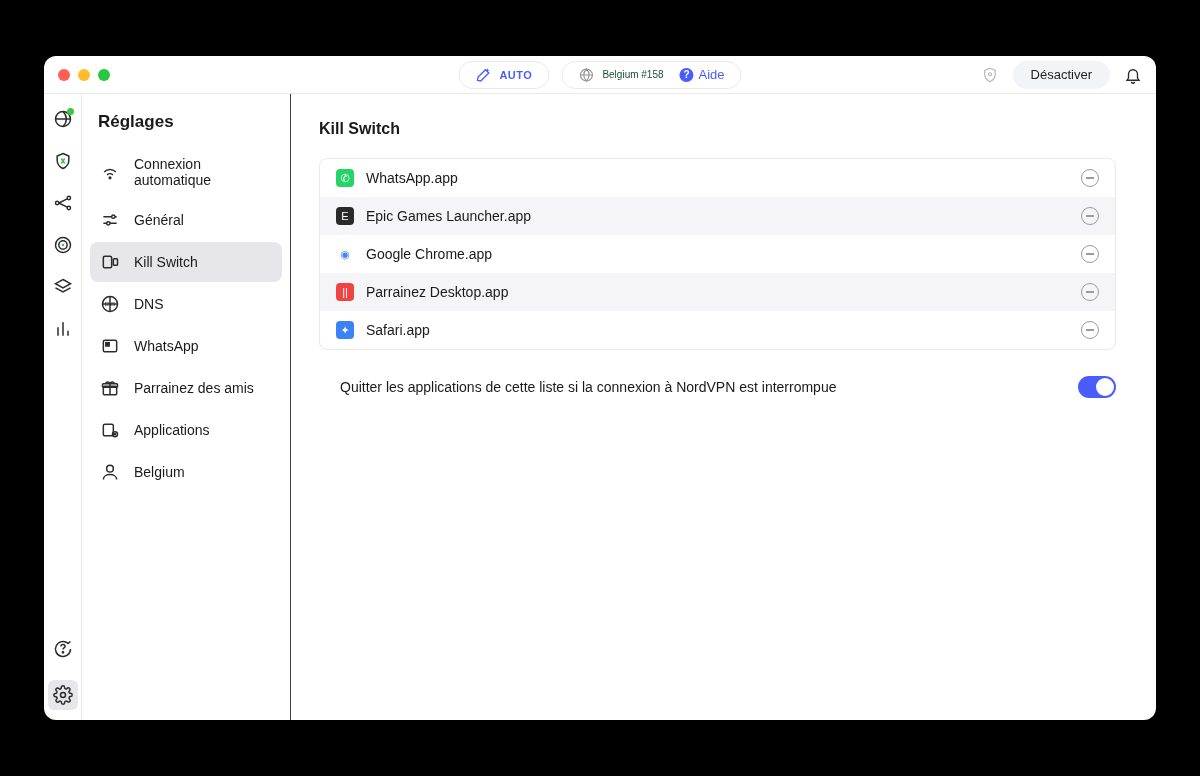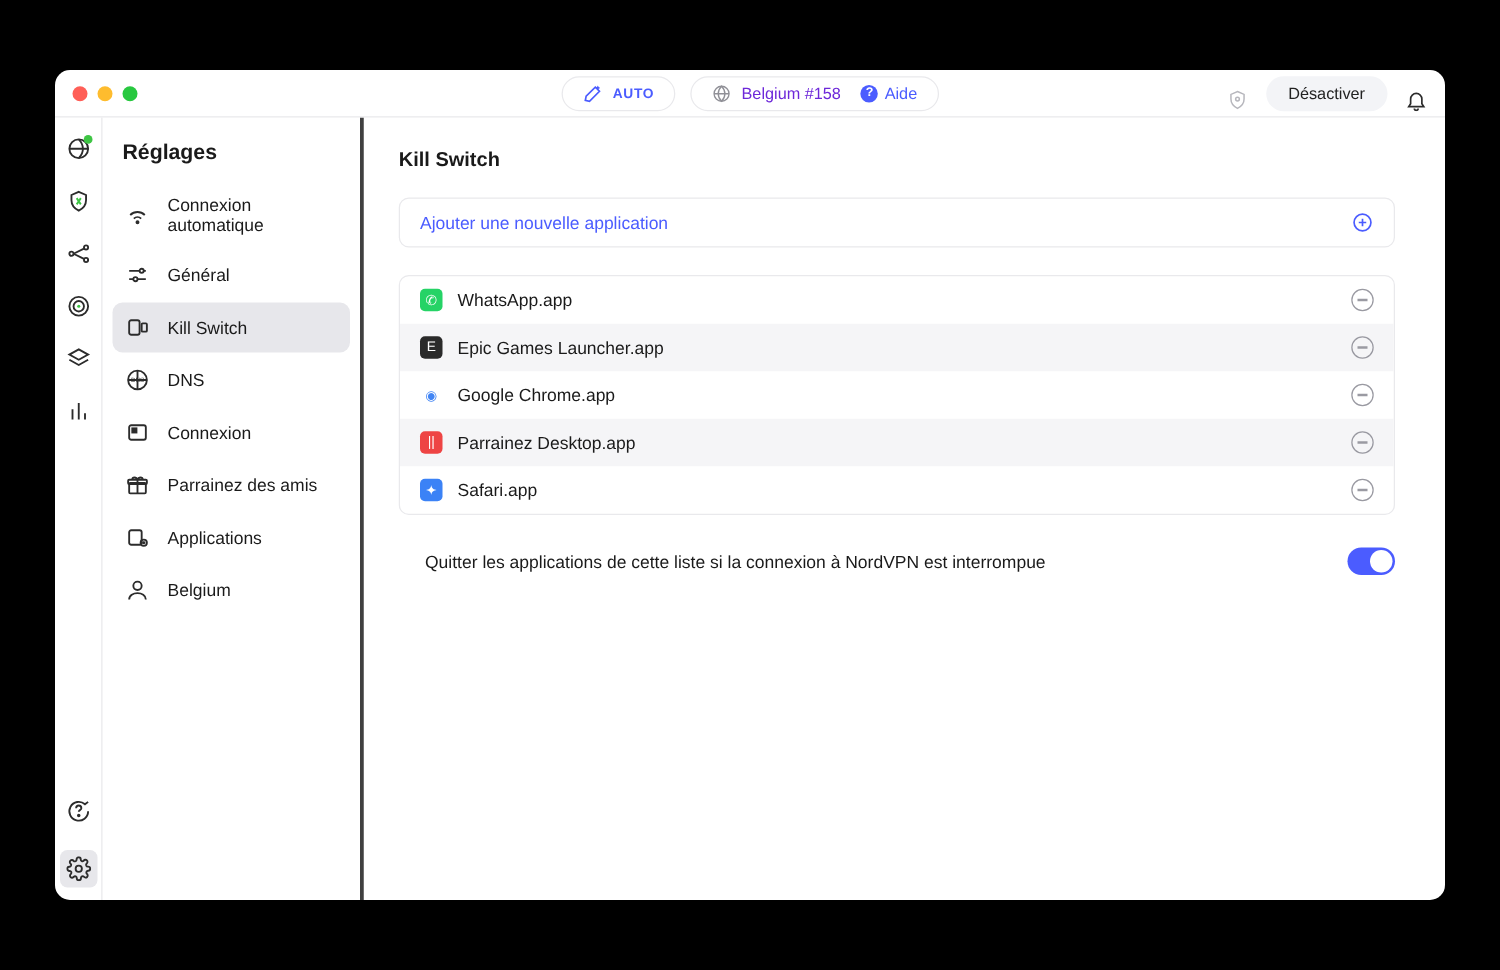--- a/index.html
+++ b/index.html
@@ -32,34 +32,34 @@
   border-bottom: 1px solid #e9e9ec;
   position: relative;
 }
 .traffic { display: flex; gap: 8px; }
 .tlight { width: 12px; height: 12px; border-radius: 50%; }
 .tclose { background: #ff5f57; } .tmin { background: #febc2e; } .tmax { background: #28c840; }
 .topcenter { position: absolute; left: 50%; transform: translateX(-50%); display: flex; align-items: center; gap: 12px; }
 .pill { display: flex; align-items: center; gap: 8px; height: 28px; padding: 0 16px; border: 1px solid #e9e9ec; border-radius: 14px; }
 .auto-label { color: #4b5cff; font-weight: 600; font-size: 11px; letter-spacing: .5px; }
 .server-pill { display: flex; align-items: center; gap: 8px; }
-.server-text { font-size: 13px; color: #6d28d9; }
+.server-text { font-size: 10px; color: #14532d; }
 .help-link { color: #4b5cff; font-size: 13px; display: flex; align-items: center; gap: 5px; margin-left: 8px; }
 .help-icon { width: 14px; height: 14px; border-radius: 50%; background: #4b5cff; color: #fff; font-size: 10px; display: flex; align-items: center; justify-content: center; font-weight: bold; }
-.topright { margin-left: auto; display: flex; align-items: flex-end; gap: 14px; }
+.topright { margin-left: auto; display: flex; align-items: center; gap: 14px; }
 .deactivate { background: #f3f4f7; border-radius: 14px; height: 28px; padding: 0 18px; display: flex; align-items: center; font-size: 13px; color: #222; cursor: pointer; }
 .bell-wrap svg { display: block; }
 
 .body { display: flex; flex: 1; min-height: 0; }
 .iconbar { width: 38px; border-right: 1px solid #e9e9ec; display: flex; flex-direction: column; align-items: center; padding-top: 14px; gap: 20px; }
 .iconbar .ib { width: 22px; height: 22px; display: flex; align-items: center; justify-content: center; color: #2c2c2c; cursor: pointer; }
 .iconbar .spacer { flex: 1; }
 .iconbar .ib.active { background: #e7e7eb; border-radius: 6px; width: 30px; height: 30px; }
 
-.sidebar { width: 209px; border-right: 3px solid #404040; padding: 18px 8px 0 8px; }
+.sidebar { width: 209px; border-right: 1px solid #404040; padding: 18px 8px 0 8px; }
 .sidebar-title { font-size: 17px; font-weight: 700; padding: 0 8px 14px 8px; }
 .side-item { display: flex; align-items: center; gap: 14px; padding: 10px 10px; border-radius: 8px; cursor: pointer; color: #1a1a1a; font-size: 14px; margin-bottom: 2px; }
 .side-item.active { background: #e7e7eb; }
 .side-icon { width: 20px; height: 20px; display: flex; align-items: center; justify-content: center; color: #2c2c2c; flex-shrink: 0; }
 
 .main { flex: 1; padding: 26px 40px 0 28px; overflow-y: auto; }
 .main-title { font-size: 16px; font-weight: 700; margin-bottom: 20px; }
 .add-row { border: 1px solid #e9e9ec; border-radius: 8px; height: 40px; display: flex; align-items: center; justify-content: space-between; padding: 0 16px; cursor: pointer; margin-bottom: 22px; }
 .add-text { color: #4b5cff; font-size: 14px; }
 .plus-icon svg { display: block; }
@@ -232,21 +232,21 @@
           </span>
         <span>DNS</span>
       </div>
       <div class="side-item">
         <span class="side-icon">
             <svg width="20" height="20" viewBox="0 0 24 24" fill="none" stroke="#2c2c2c" stroke-width="1.8">
               <rect x="4" y="5" width="16" height="14" rx="2"></rect>
               <rect x="7" y="8" width="4" height="4" fill="#2c2c2c"></rect>
             </svg>
           </span>
-        <span>Connexion</span>
+        <span>WhatsApp</span>
       </div>
       <div class="side-item">
         <span class="side-icon">
             <svg width="20" height="20" viewBox="0 0 24 24" fill="none" stroke="#2c2c2c" stroke-width="1.8">
               <rect x="4" y="10" width="16" height="10" rx="1"></rect>
               <rect x="3" y="7" width="18" height="4" rx="1"></rect>
               <path d="M12 7v13M12 7c-1-3-5-3-5 0M12 7c1-3 5-3 5 0"></path>
             </svg>
           </span>
         <span>Parrainez des amis</span>
@@ -268,29 +268,20 @@
               <path d="M4 21c0-4 4-6 8-6s8 2 8 6"></path>
             </svg>
           </span>
         <span>Belgium</span>
       </div>
     </div>
 
     <div class="main">
       <div class="main-title">Kill Switch</div>
 
-      <div class="add-row">
-        <span class="add-text">Ajouter une nouvelle application</span>
-        <span class="plus-icon">
-          <svg width="18" height="18" viewBox="0 0 24 24" fill="none" stroke="#4b5cff" stroke-width="1.8">
-              <circle cx="12" cy="12" r="9"></circle>
-              <path d="M12 8v8M8 12h8"></path>
-            </svg>
-        </span>
-      </div>
 
       <div class="app-list" id="app-list">
           <div class="app-row">
             <div class="app-icon" style="background: rgb(37, 211, 102); color: rgb(255, 255, 255);">✆</div>
             <div class="app-name">WhatsApp.app</div>
             <div class="remove-btn"></div>
           </div>
           <div class="app-row">
             <div class="app-icon" style="background: rgb(42, 42, 42); color: rgb(255, 255, 255);">E</div>
             <div class="app-name">Epic Games Launcher.app</div>

